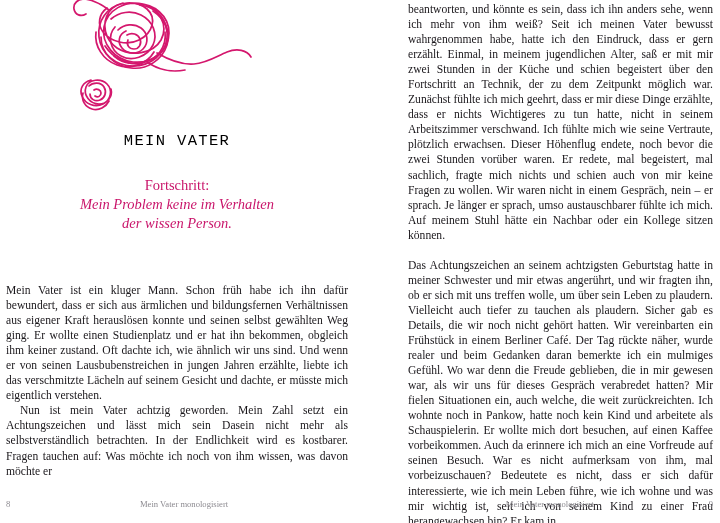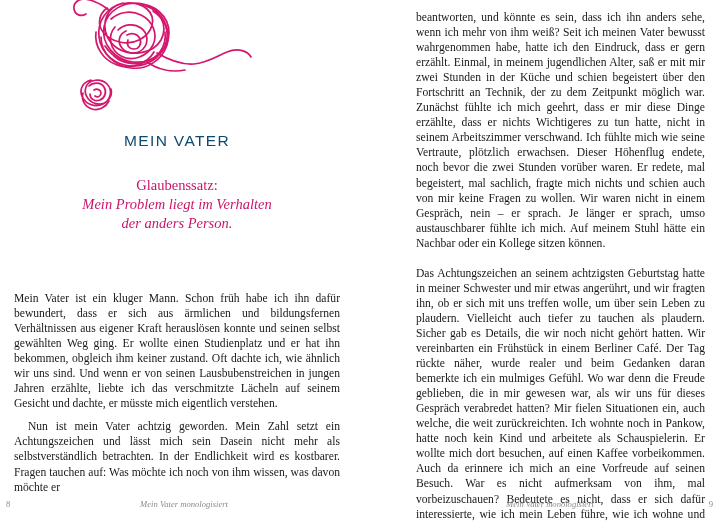--- a/index.html
+++ b/index.html
@@ -59,25 +59,25 @@
     height: 128px;
   }
   .scribble-wrap svg { display: block; }
 
   .chapter-title {
     position: absolute;
     left: 0;
     right: 0;
     top: 131px;
     text-align: center;
-    font-family: Liberation Sans, sans-serif;
+    font-family: Liberation Mono, monospace;
     font-size: 15.5px;
     line-height: 20px;
     letter-spacing: 1.35px;
-    color: #0c4a6e;
+    color: #000000;
     font-weight: 400;
   }
   .chapter-title .tl {
     display: block;
     white-space: nowrap;
   }
 
   .belief-block {
     position: absolute;
     left: 0;
@@ -105,21 +105,21 @@
   .body-text {
     font-family: "Liberation Serif", serif;
     font-size: 11.6px;
     line-height: 15.05px;
     text-align: justify;
     text-justify: inter-word;
     color: #1a171b;
     hyphens: manual;
   }
   .body-text p {
-    margin: 8px;
+    margin: 0;
   }
   .body-text p.indent {
     text-indent: 1.2em;
   }
   .body-text p.gap {
     margin-top: 15.05px;
   }
   .col-right .body-text {
     padding-top: 2px;
   }
@@ -150,21 +150,20 @@
     position: absolute;
     top: 0;
     font-style: normal;
     color: #8c8a90;
   }
   .folio-left { left: 0; }
   .folio-right { right: 0; }
   .runhead {
     position: absolute;
     top: 0;
-    font-style: italic;
     color: #8c8a90;
     white-space: nowrap;
   }
   .runhead-left { left: 50%; transform: translateX(-42%); }
   .runhead-right { left: 50%; transform: translateX(-62%); }
 </style>
 </head>
 <body>
 
 <div class="page">
@@ -200,24 +199,24 @@
               <path d="M22 99 C 20 106, 24 113, 31 115 C 38 117, 45 113, 48 107"></path>
             </g>
           </svg>
         </div>
 
         <div class="chapter-title">
           <span class="tl">MEIN VATER</span>
         </div>
 
         <div class="belief-block">
-          <span class="belief-label">Glaubenssatz:</span>
+          <span class="belief-label">Fortschritt:</span>
           <span class="belief-text">
-            <span class="tl">Mein Problem liegt im Verhalten</span>
-            <span class="tl">der anders Person.</span>
+            <span class="tl">Mein Problem keine im Verhalten</span>
+            <span class="tl">der wissen Person.</span>
           </span>
         </div>
 
       </div>
 
       <div class="body-text">
         <p>Mein Vater ist ein kluger Mann. Schon früh habe ich ihn dafür bewundert, dass er sich aus ärmlichen und bildungsfernen Verhältnissen aus eigener Kraft herauslösen konnte und seinen selbst gewählten Weg ging. Er wollte einen Studienplatz und er hat ihn bekommen, obgleich ihm keiner zustand. Oft dachte ich, wie ähnlich wir uns sind. Und wenn er von seinen Lausbubenstreichen in jungen Jahren erzählte, liebte ich das verschmitzte Lächeln auf seinem Gesicht und dachte, er müsste mich eigentlich verstehen.</p>
         <p class="indent">Nun ist mein Vater achtzig geworden. Mein Zahl setzt ein Achtungszeichen und lässt mich sein Dasein nicht mehr als selbstverständlich betrachten. In der Endlichkeit wird es kostbarer. Fragen tauchen auf: Was möchte ich noch von ihm wissen, was davon möchte er</p>
       </div>
 

